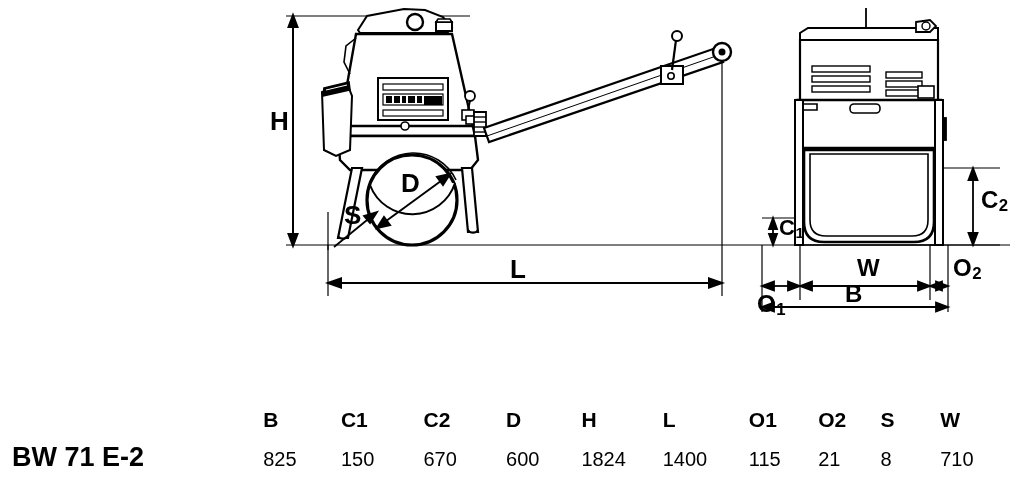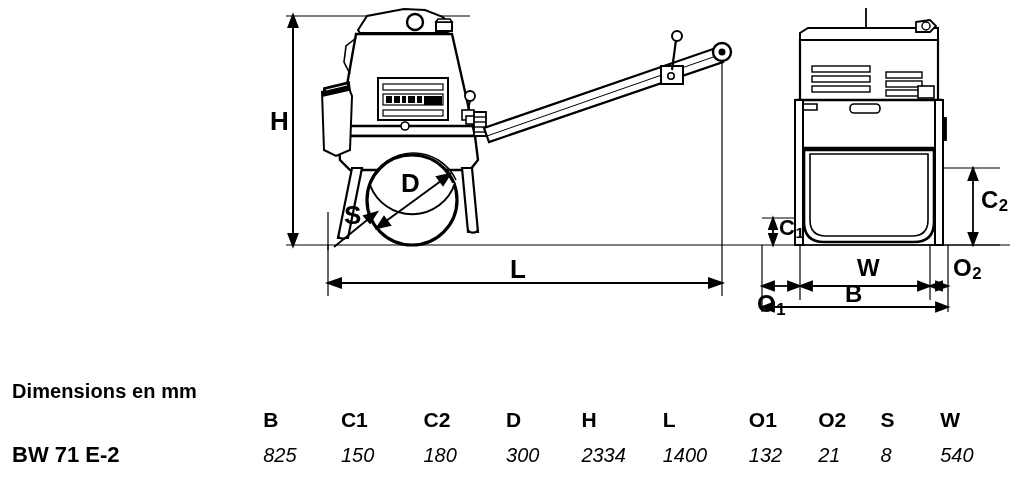--- a/index.html
+++ b/index.html
@@ -84,31 +84,30 @@
   .col-o2 { width: 52px; }
   .col-s  { width: 50px; }
   .col-w  { width: 80px; }
   .hdr-cell {
     font-size: 21px;
     font-weight: bold;
     height: 34px;
     padding-left: 12px !important;
   }
   .model-cell {
-    font-size: 22px;
+    font-size: 27px;
     font-weight: bold;
     padding-left: 12px !important;
     height: 36px;
   }
   .val-cell {
     font-size: 20px;
     font-weight: normal;
     padding-left: 12px !important;
     height: 36px;
-    font-style: italic;
   }
 </style>
 </head>
 <body>
 
 <div id="page">
 
   <svg id="drawing-svg" viewBox="0 0 1024 360">
 
     <g stroke="#000" stroke-width="1.2" fill="none">
@@ -343,21 +342,20 @@
   <span class="dim-label" style="left:953px; top:256px; font-size:24px;">
     <span>O</span><span class="sub">2</span>
   </span>
 
   <span class="dim-label" style="left:857px; top:256px; font-size:24px;">W</span>
 
   <span class="dim-label" style="left:845px; top:282px; font-size:24px;">B</span>
 
   <div id="table-area">
 
-    <div id="table-title">Dimensions en mm</div>
 
     <table id="spec-table">
       <colgroup>
         <col class="col-model">
           <col class="col-b">
           <col class="col-c1">
           <col class="col-c2">
         <col class="col-d">
           <col class="col-h">
           <col class="col-l">
@@ -379,26 +377,26 @@
           <th class="hdr-cell">O2</th>
           <th class="hdr-cell">S</th>
           <th class="hdr-cell">W</th>
         </tr>
       </thead>
       <tbody>
         <tr>
           <td class="model-cell">BW 71 E-2</td>
           <td class="val-cell">825</td>
           <td class="val-cell">150</td>
-          <td class="val-cell">180</td>
-          <td class="val-cell">300</td>
-          <td class="val-cell">2334</td>
+          <td class="val-cell">670</td>
+          <td class="val-cell">600</td>
+          <td class="val-cell">1824</td>
           <td class="val-cell">1400</td>
-          <td class="val-cell">132</td>
+          <td class="val-cell">115</td>
           <td class="val-cell">21</td>
           <td class="val-cell">8</td>
-          <td class="val-cell">540</td>
+          <td class="val-cell">710</td>
         </tr>
       </tbody>
     </table>
   </div>
 
 </div>
 
 </body></html>

